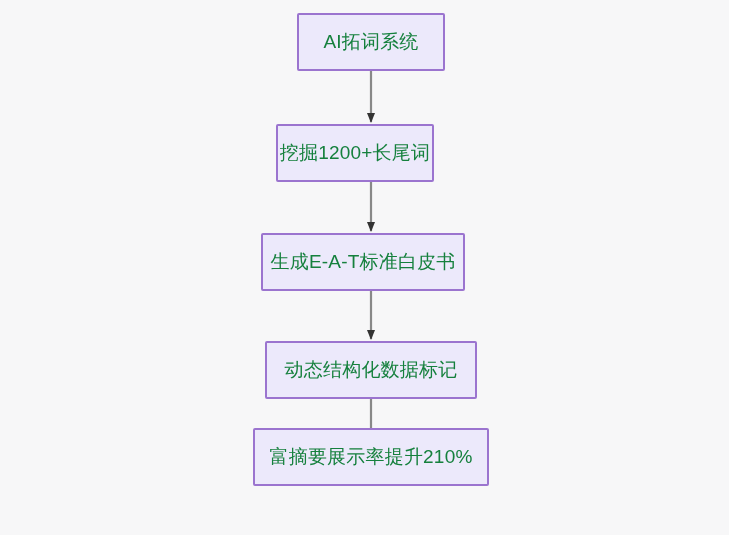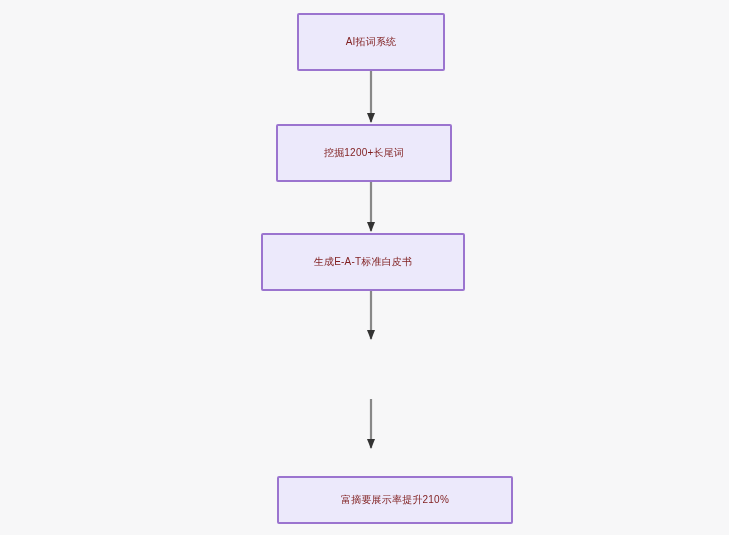--- a/index.html
+++ b/index.html
@@ -32,34 +32,34 @@
     box-sizing: border-box;
     background: #ece9fb;
     border: 2px solid #9b74cf;
     border-radius: 2px;
     display: flex;
     align-items: center;
     justify-content: center;
     z-index: 2;
   }
   .node-label {
-    font-size: 10px;
+    font-size: 19px;
     line-height: 1.2;
-    color: #7f1d1d;
+    color: #15803d;
     white-space: nowrap;
     letter-spacing: 0.2px;
     text-align: center;
     font-family: "Liberation Sans", "DejaVu Sans", sans-serif;
   }
   
   .n0 { left: 297px; top: 13px;  width: 148px; height: 58px; }
-  .n1 { left: 276px; top: 124px; width: 176px; height: 58px; }
+  .n1 { left: 276px; top: 124px; width: 158px; height: 58px; }
   .n2 { left: 261px; top: 233px; width: 204px; height: 58px; }
   .n3 { left: 265px; top: 341px; width: 212px; height: 58px; }
-  .n4 { left: 253px; top: 476px; width: 236px; height: 48px; margin-left: 24px; }
+  .n4 { left: 253px; top: 428px; width: 236px; height: 58px; }
 </style>
 </head>
 <body>
 
 <div id="flowchart">
 
   <svg class="edge-layer" viewBox="0 0 729 535" width="729" height="535" xmlns="http://www.w3.org/2000/svg">
     <defs>
       <marker id="arrowhead" markerWidth="10" markerHeight="8" refX="9" refY="4" orient="auto" markerUnits="userSpaceOnUse">
         <path d="M 0 0 L 10 4 L 0 8 z" fill="#333333"></path>
@@ -85,18 +85,21 @@
   </div>
 
   <div class="node n1">
     <span class="node-label">挖掘1200+长尾词</span>
   </div>
 
   <div class="node n2">
     <span class="node-label">生成E-A-T标准白皮书</span>
   </div>
 
+  <div class="node n3">
+    <span class="node-label">动态结构化数据标记</span>
+  </div>
 
   <div class="node n4">
     <span class="node-label">富摘要展示率提升210%</span>
   </div>
 
 </div>
 
 </body></html>

